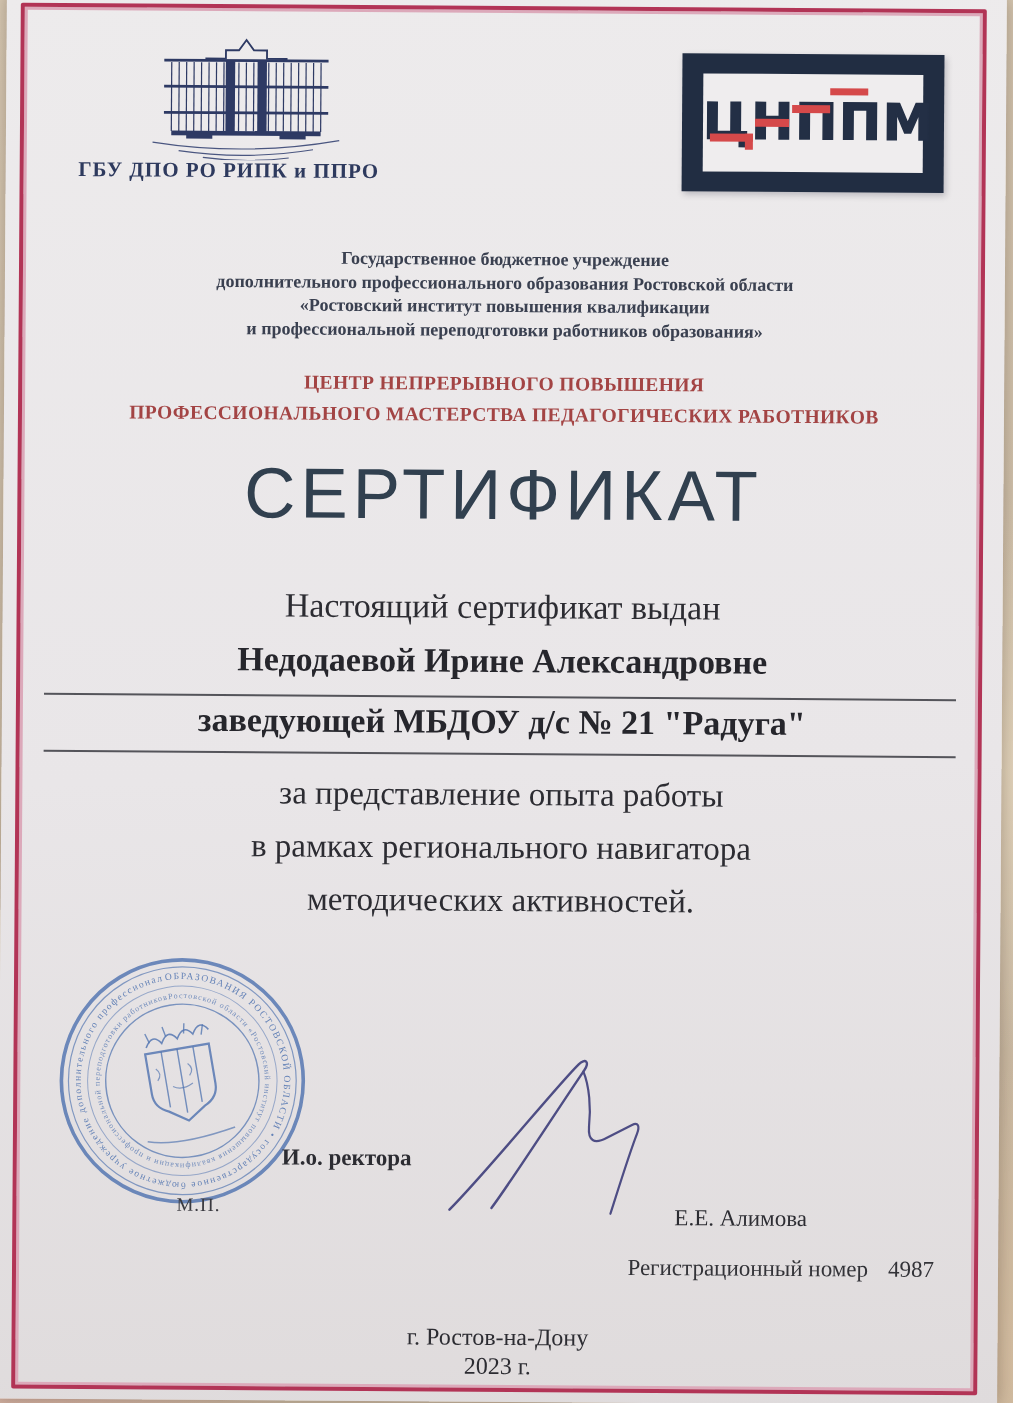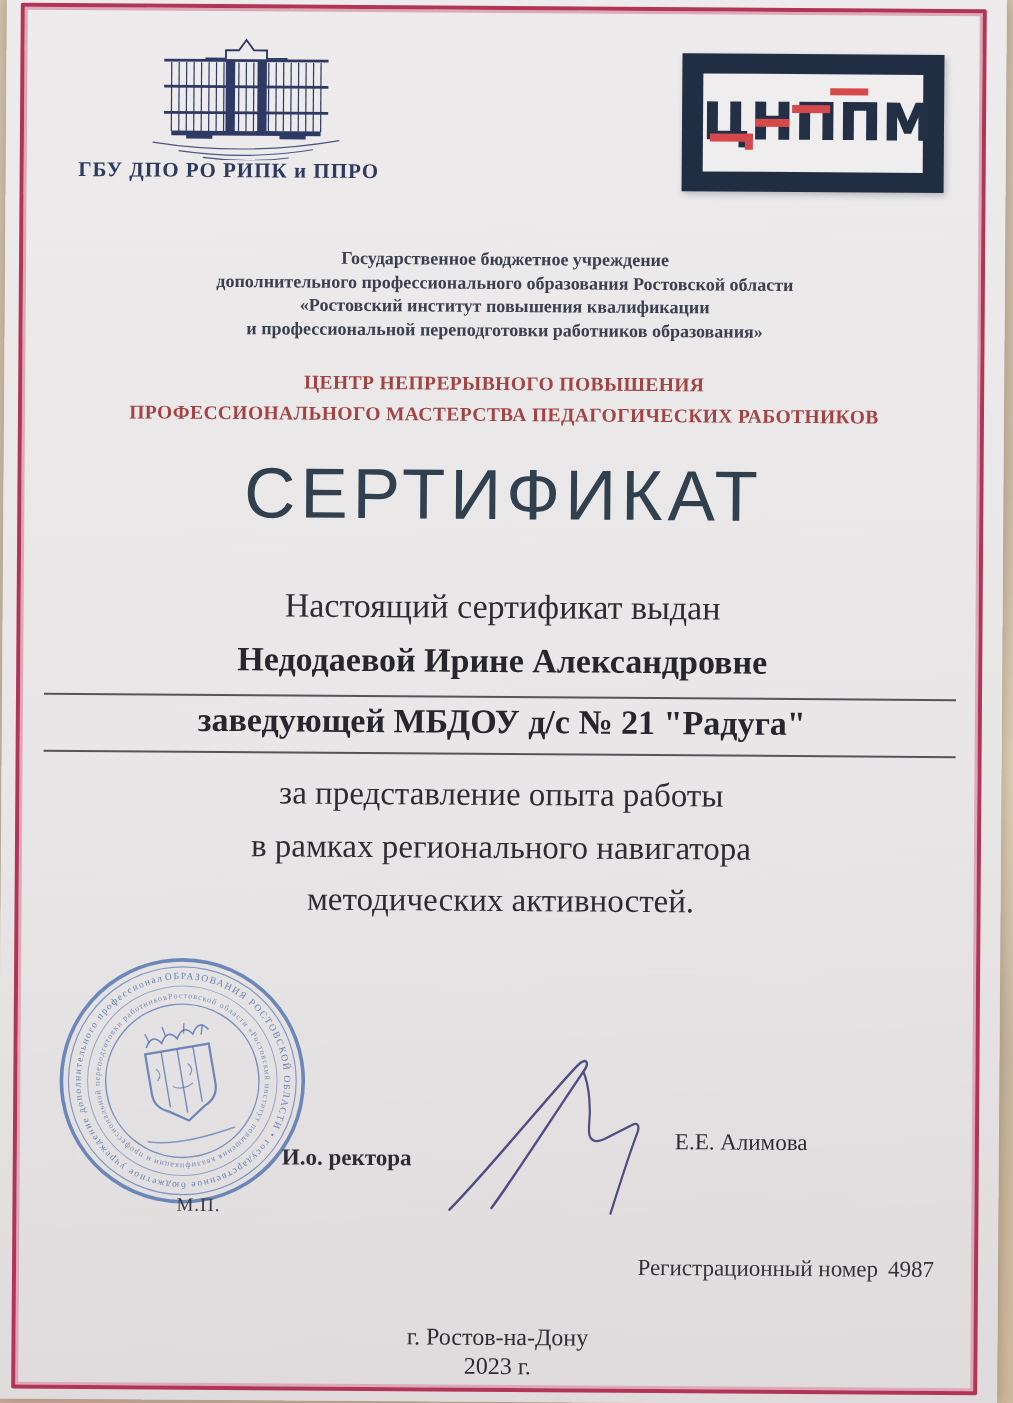--- a/index.html
+++ b/index.html
@@ -47,25 +47,25 @@
     font-size:71px;color:#31404f;letter-spacing:5px;}
   .issued{top:592px;font-size:34px;color:#2c2c32;}
   .name{top:646px;font-size:34px;font-weight:bold;color:#26262c;}
   .rule{left:42px;right:46px;height:2px;background:#54545a;}
   .rule1{top:700px;} .rule2{top:757px;}
   .position{top:707px;font-size:34px;font-weight:bold;color:#26262c;}
   .reason{top:772px;font-size:33px;line-height:53px;color:#2c2c32;}
   
   .stamp{left:52px;top:956px;width:262px;height:262px;transform:rotate(-10deg);opacity:.92;}
   .sig-title{left:283px;top:1150px;font-size:23px;color:#2c2c32;font-weight:bold;}
-  .sig-name{left:676px;top:1132px;font-size:23px;color:#2c2c32;text-align:center;}
+  .sig-name{left:676px;top:1208px;font-size:23px;color:#2c2c32;text-align:center;}
   .signature{left:445px;top:1056px;width:212px;height:168px;}
   .mp{left:178px;top:1188px;font-size:19px;color:#3a3a40;letter-spacing:1px;margin-top:12px;}
   .reg{top:1258px;right:64px;font-size:23px;color:#333338;text-align:right;}
-  .reg .num{margin-left:10px;}
+  .reg .num{margin-left:20px;}
   .city{top:1328px;font-size:24px;color:#2c2c32;}
   .year{top:1357px;font-size:24px;color:#2c2c32;}
 </style>
 </head>
 <body>
 
 <div class="wall"></div>
 
 <div class="paper">
   <div class="frame"></div>

